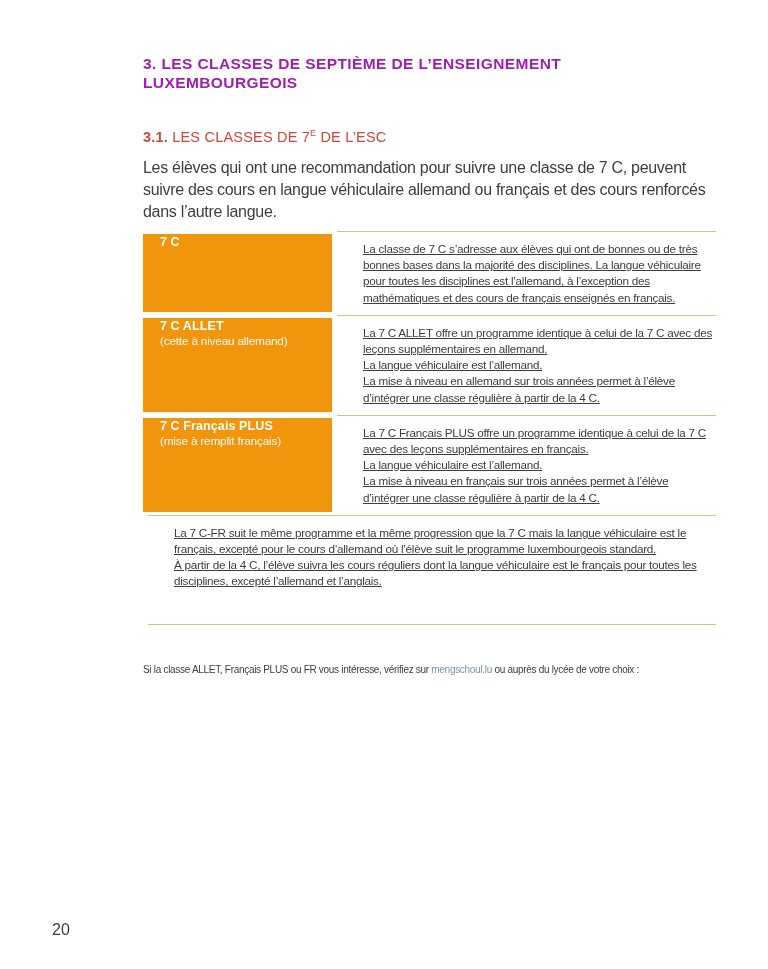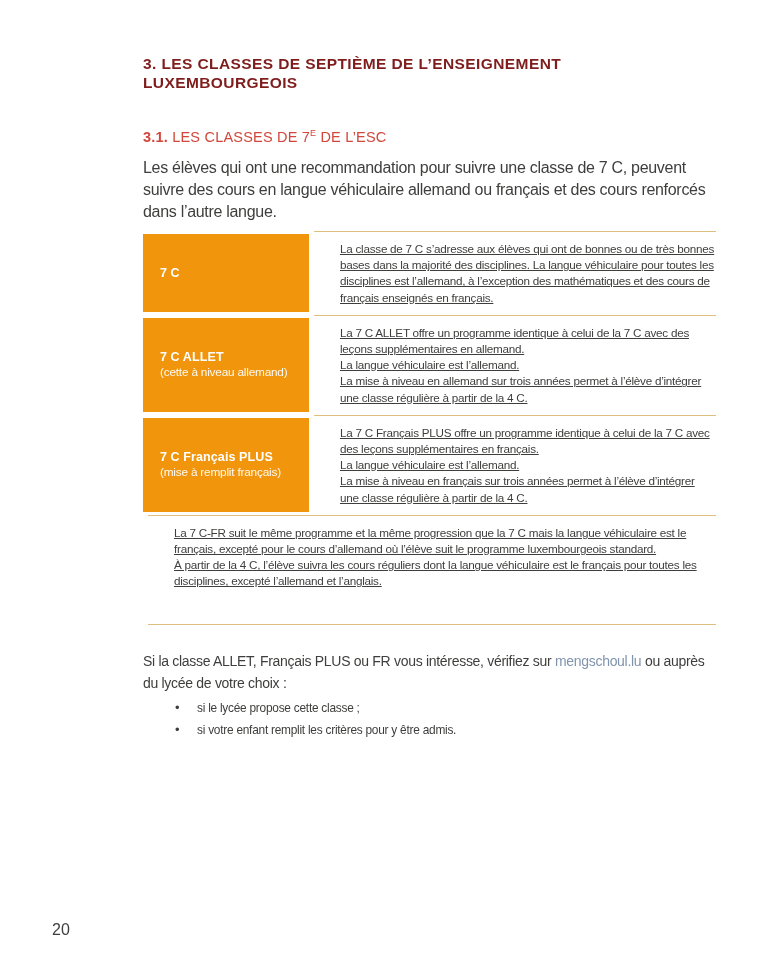--- a/index.html
+++ b/index.html
@@ -15,21 +15,21 @@
     position: absolute;
     left: 143px; top: 0;
     width: 573px;
   }
   h1.section-heading {
     margin: 54px 0 0 0;
     font-size: 15.5px;
     line-height: 19px;
     font-weight: bold;
     letter-spacing: 0.4px;
-    color: #7f1d1d;
+    color: #a21caf;
   }
   h2.subsection-heading {
     margin: 36px 0 0 0;
     font-size: 14.5px;
     line-height: 18px;
     font-weight: normal;
     letter-spacing: 0.2px;
     color: #D2473C;
   }
   h2.subsection-heading .num { font-weight: bold; text-align: right; }
@@ -45,27 +45,26 @@
     line-height: 22px;
   }
   .classes-table { margin-top: 11px; }
   .row { display: flex; align-items: stretch; }
   .row + .row { margin-top: 6px; }
   .row-1 { min-height: 71px; }
   .row-2 { min-height: 90px; }
   .row-3 { min-height: 90px; }
   .row-4 { min-height: 106px; }
   .cell-left {
-    width: 166px;
+    width: 189px;
     box-sizing: border-box;
     background: #F0950C;
     color: #ffffff;
     display: flex;
     flex-direction: column;
-    justify-content: center;
     padding-left: 17px;
     padding-right: 8px;
     flex-shrink: 0;
   }
   .cell-title {
     font-weight: bold;
     font-size: 12.5px;
     line-height: 16px;
     letter-spacing: 0.1px;
   }
@@ -97,22 +96,22 @@
     background: #DCBE7E;
   }
   .cell-desc {
     margin: 0;
     font-size: 11.7px;
     letter-spacing: -0.25px;
     line-height: 16.2px;
     white-space: pre-line;
   }
   p.note {
-    margin: 26px 0 0 0;
-    font-size: 14px;
+    margin: 35px 0 0 0;
+    font-size: 10px;
     letter-spacing: -0.3px;
     line-height: 22.5px;
   }
   p.note .link {
     color: #8194AD;
     text-decoration: none;
     cursor: pointer;
   }
   ul.check-list {
     margin: 2px 0 0 32px;
@@ -190,20 +189,16 @@
       <div class="cell-right">
         <p class="cell-desc">La 7 C-FR suit le même programme et la même progression que la 7 C mais la langue véhiculaire est le français, excepté pour le cours d’allemand où l’élève suit le programme luxembourgeois standard.
 À partir de la 4 C, l’élève suivra les cours réguliers dont la langue véhiculaire est le français pour toutes les disciplines, excepté l’allemand et l’anglais.</p>
       </div>
     </div>
 
   </div>
 
   <p class="note"><span>Si la classe ALLET, Français PLUS ou FR vous intéresse, vérifiez sur </span><a class="link">mengschoul.lu</a><span> ou auprès du lycée de votre choix :</span></p>
 
-  <ul class="check-list">
-    <li>si le lycée propose cette classe ;</li>
-    <li>si votre enfant remplit les critères pour y être admis.</li>
-  </ul>
 
 </div>
 
 <div class="page-number">20</div>
 
 </body></html>

